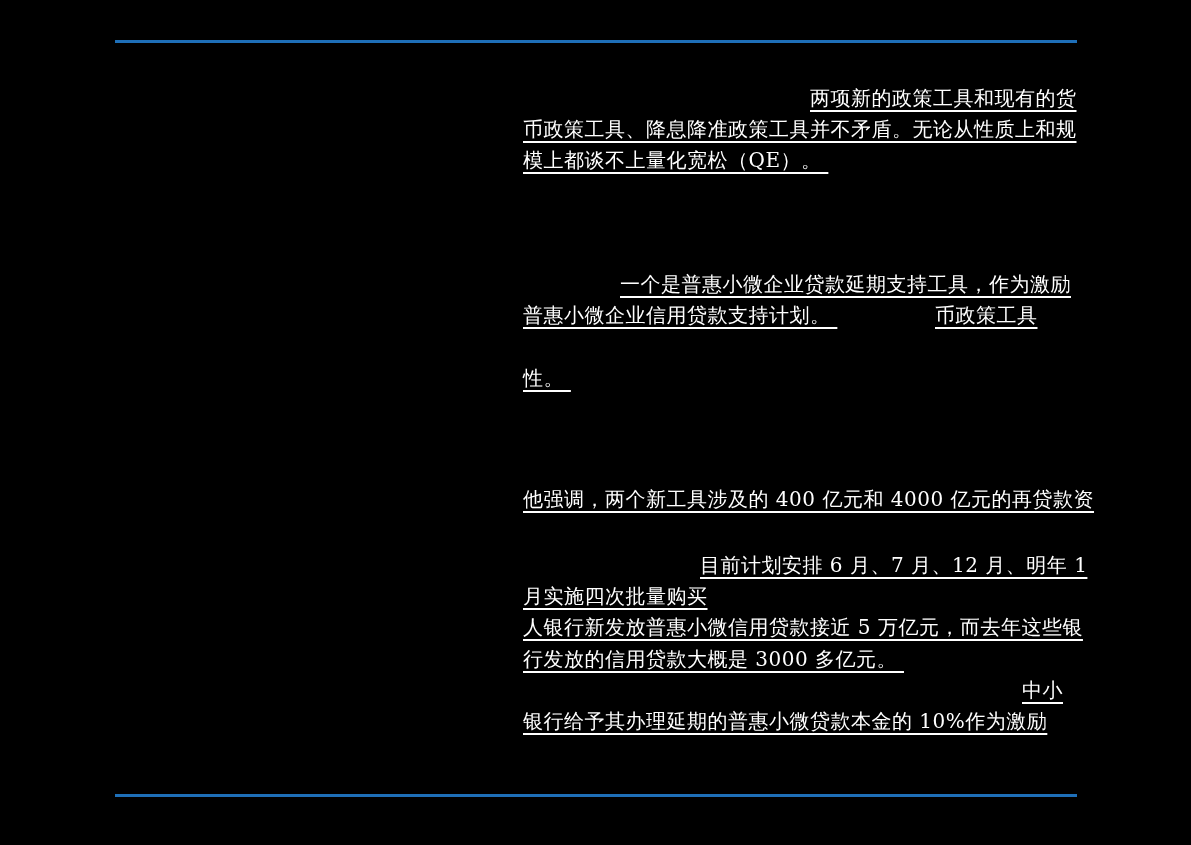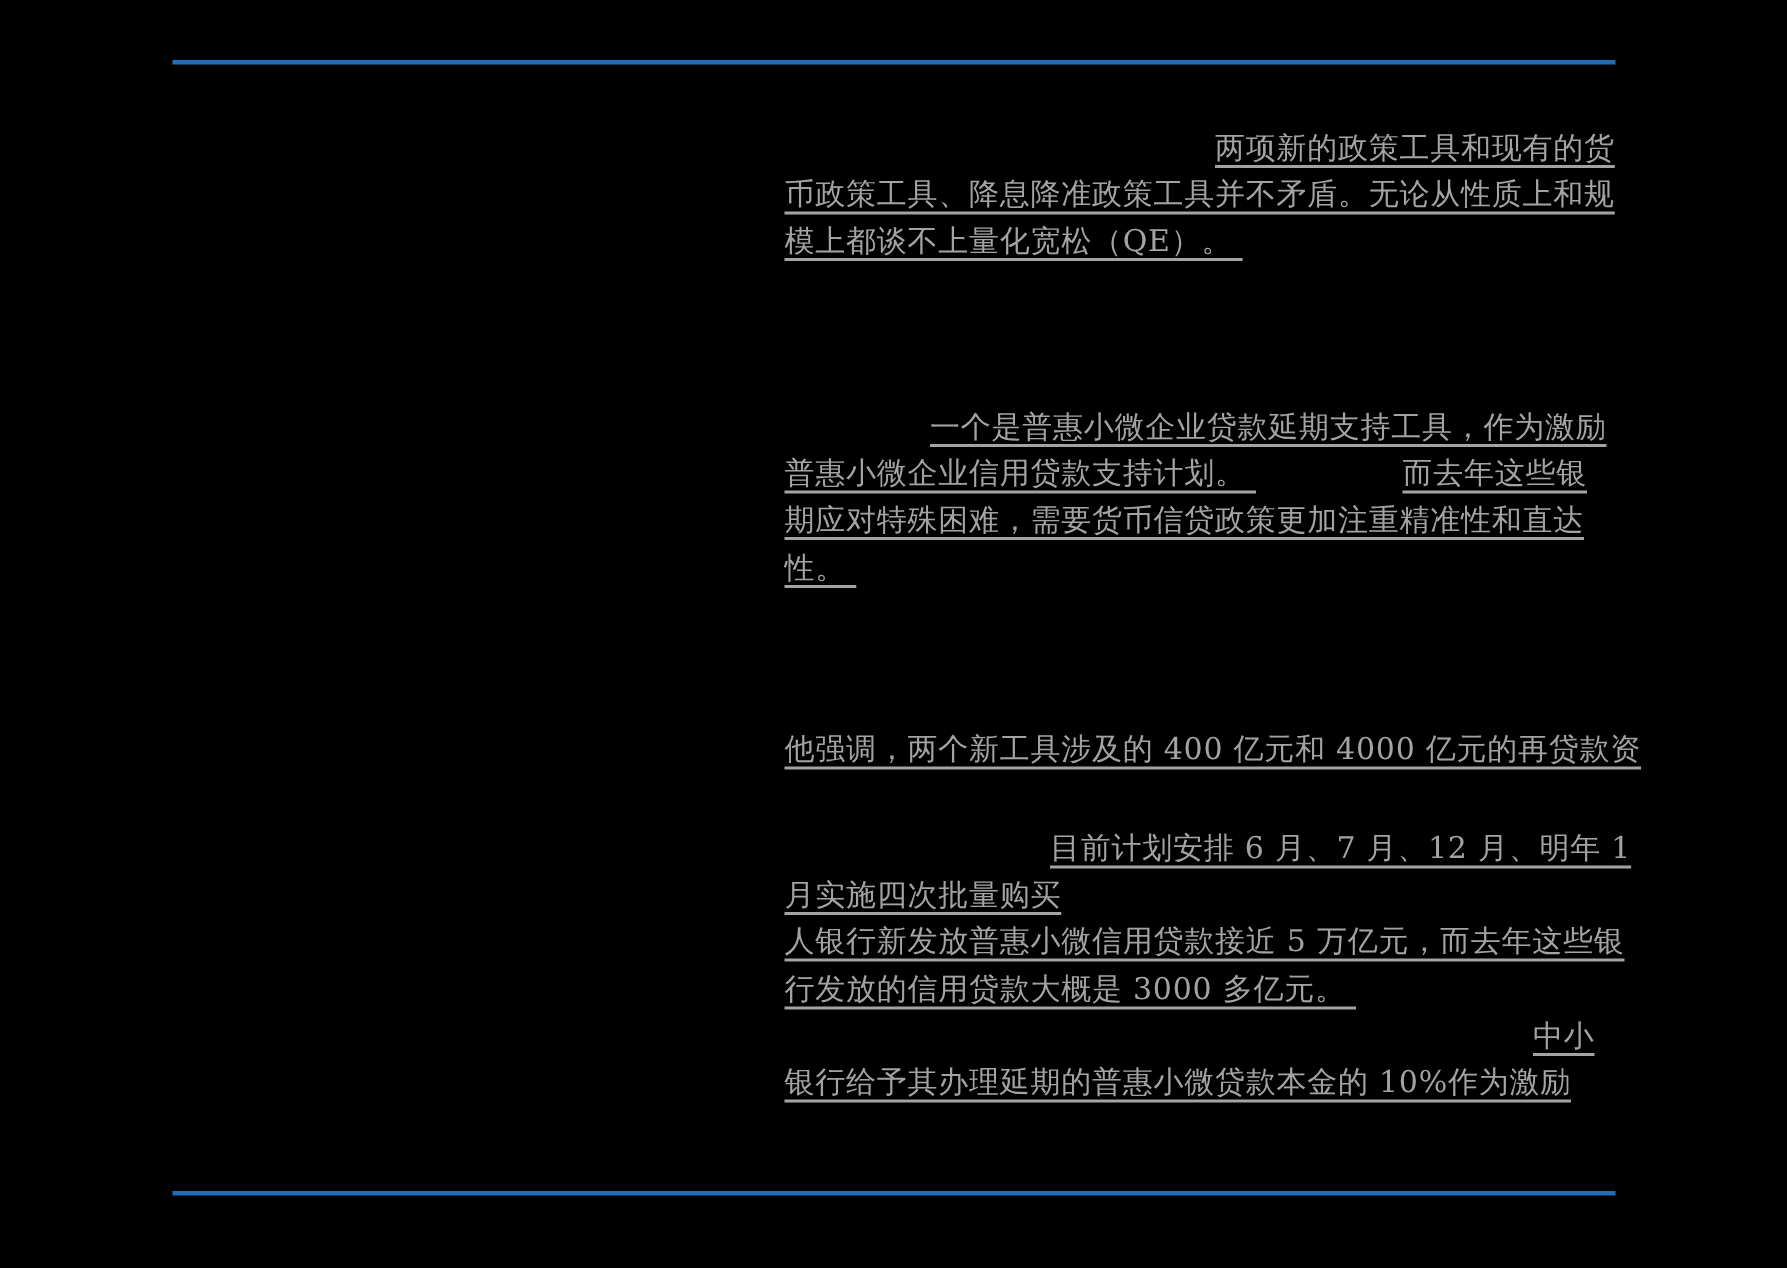--- a/index.html
+++ b/index.html
@@ -19,21 +19,21 @@
     position: absolute;
     left: 115px;
     width: 962px;
     height: 3px;
     background: #1E6FB8;
   }
   .hrule-top { top: 40px; }
   .hrule-bottom { top: 794px; }
   .line {
     position: absolute;
-    color: #a3a3a3;
+    color: #ffffff;
     font-size: 20px;
     line-height: 26px;
     white-space: pre;
     text-decoration: underline;
     text-decoration-thickness: 1.5px;
     text-underline-offset: 5px;
     letter-spacing: 0.5px;
   }
 </style>
 </head>
@@ -42,22 +42,21 @@
 <div class="page">
 
   <div class="hrule hrule-top"></div>
 
   <div class="line" style="left:810px; top:85px;">两项新的政策工具和现有的货</div>
   <div class="line" style="left:523px; top:116px;">币政策工具、降息降准政策工具并不矛盾。无论从性质上和规</div>
   <div class="line" style="left:523px; top:147px;">模上都谈不上量化宽松（QE）。&nbsp;</div>
 
   <div class="line" style="left:620px; top:271px;">一个是普惠小微企业贷款延期支持工具，作为激励</div>
   <div class="line" style="left:523px; top:302px;">普惠小微企业信用贷款支持计划。&nbsp;</div>
-  <div class="line" style="left:935px; top:302px;">而去年这些银</div>
-  <div class="line" style="left:523px; top:333px;">期应对特殊困难，需要货币信贷政策更加注重精准性和直达</div>
+  <div class="line" style="left:935px; top:302px;">币政策工具</div>
   <div class="line" style="left:523px; top:365px;">性。&nbsp;</div>
 
   <div class="line" style="left:523px; top:458px;margin-top:28px;">他强调，两个新工具涉及的 400 亿元和 4000 亿元的再贷款资</div>
 
   <div class="line" style="left:700px; top:552px;">目前计划安排 6 月、7 月、12 月、明年 1</div>
   <div class="line" style="left:523px; top:583px;">月实施四次批量购买</div>
   <div class="line" style="left:523px; top:614px;">人银行新发放普惠小微信用贷款接近 5 万亿元，而去年这些银</div>
   <div class="line" style="left:523px; top:646px;">行发放的信用贷款大概是 3000 多亿元。&nbsp;</div>
   <div class="line" style="left:1022px; top:677px;">中小</div>
   <div class="line" style="left:523px; top:708px;">银行给予其办理延期的普惠小微贷款本金的 10%作为激励</div>

